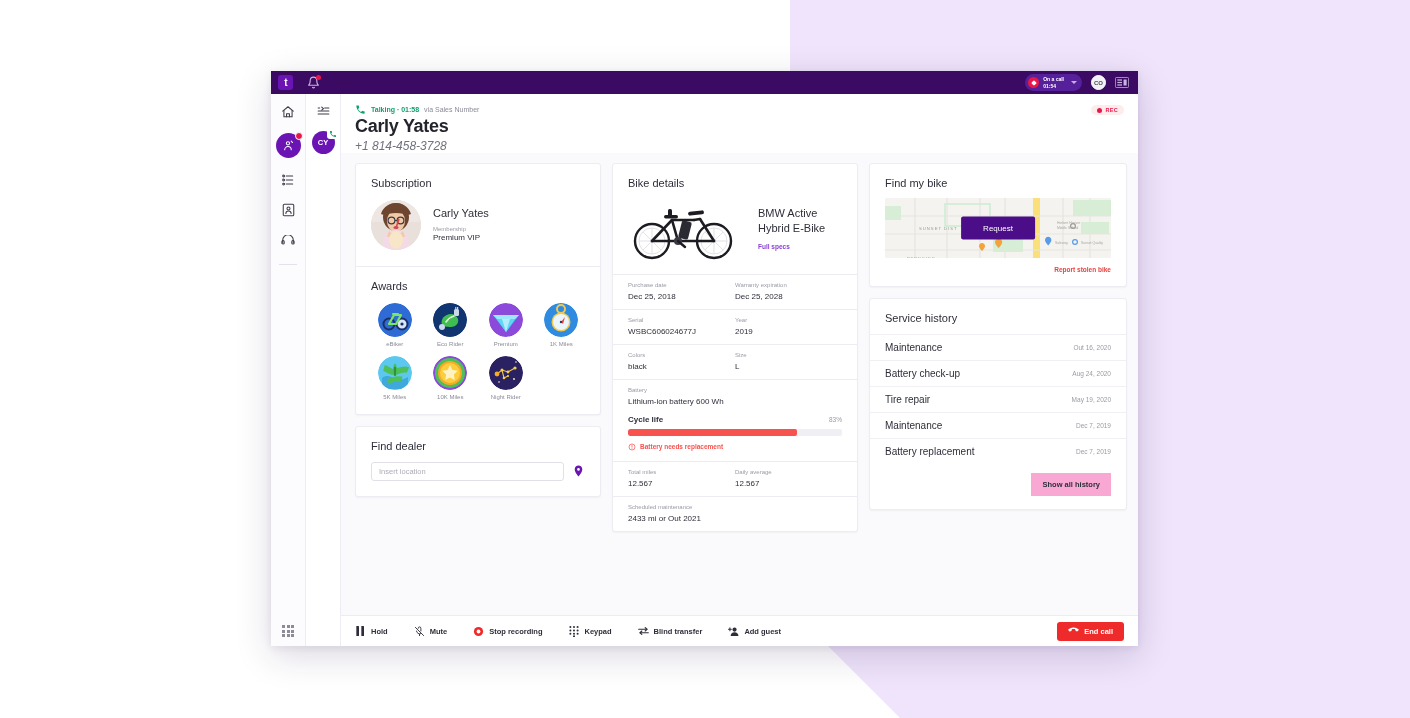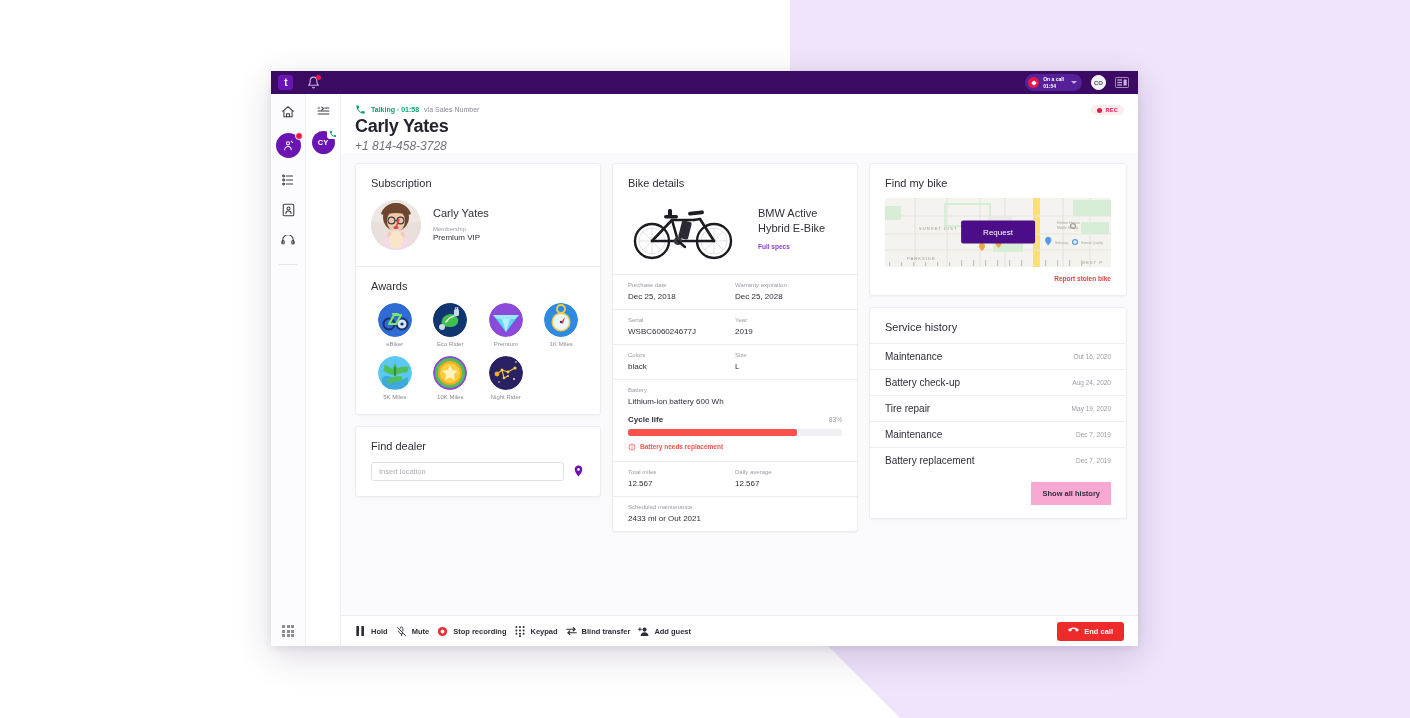--- a/index.html
+++ b/index.html
@@ -199,21 +199,21 @@
   .cycle-row { display: flex; align-items: baseline; justify-content: space-between; margin-top: 9px; }
   .cycle-label { font-size: 8px; font-weight: 700; color: #2E2E3A; }
   .cycle-pct { font-size: 6.5px; color: #9A9AA6; }
   .bar-track { height: 7px; border-radius: 2px; background: #F0EFF3; margin-top: 5px; overflow: hidden; }
   .bar-fill { height: 100%; background: #F8524F; border-radius: 2px; }
   .batt-warn { display: flex; align-items: center; gap: 4px; margin-top: 7px; }
   .batt-warn svg { flex: 0 0 8px; color: #F8524F; }
   .batt-warn span { font-size: 6.5px; color: #F8524F; font-weight: 700; }
 
   
-  .map-wrap { margin: 9px 15px 0 15px; position: relative; height: 69px; border-radius: 2px; overflow: hidden; background: #F3F2EF; }
+  .map-wrap { margin: 9px 15px 0 15px; position: relative; height: 60px; border-radius: 2px; overflow: hidden; background: #F3F2EF; }
   .map-btn {
     position: absolute; left: 50%; top: 50%; transform: translate(-50%, -50%);
     background: #4B0D88; color: #fff; font-size: 8px; font-weight: 400;
     border: none; border-radius: 2px; padding: 7px 22px; cursor: pointer;
     font-family: "Liberation Sans", sans-serif;
   }
   .stolen-link { display: block; text-align: right; font-size: 6.5px; font-weight: 700; color: #E8433F; padding: 8px 15px 13px 15px; cursor: pointer; }
 
   
   .hist-row {
@@ -226,21 +226,21 @@
   .show-all-btn {
     background: #f9a8d4; border: none; border-radius: 0;
     font-size: 7.5px; font-weight: 700; color: #2E2E3A;
     padding: 7px 11px; cursor: pointer; font-family: "Liberation Sans", sans-serif;
   }
 
   
   .callbar {
     flex: 0 0 31px; height: 31px; background: #ffffff;
     border-top: 1px solid #EEECF2; display: flex; align-items: center;
-    padding: 0 14px; gap: 8px; position: relative;
+    padding: 0 14px; gap: 26px; position: relative;
   }
   .cb-item { display: flex; align-items: center; gap: 5px; cursor: pointer; }
   .cb-ico { width: 11px; height: 11px; display: flex; align-items: center; justify-content: center; color: #2E2E3A; }
   .cb-label { font-size: 7.5px; font-weight: 700; color: #2E2E3A; white-space: nowrap; }
   .end-call {
     margin-left: auto; background: #EF2A2A; color: #fff; border: none;
     border-radius: 3px; height: 19px; display: flex; align-items: center; gap: 5px;
     padding: 0 11px; font-size: 7.5px; font-weight: 700; cursor: pointer;
     font-family: "Liberation Sans", sans-serif;
   }

